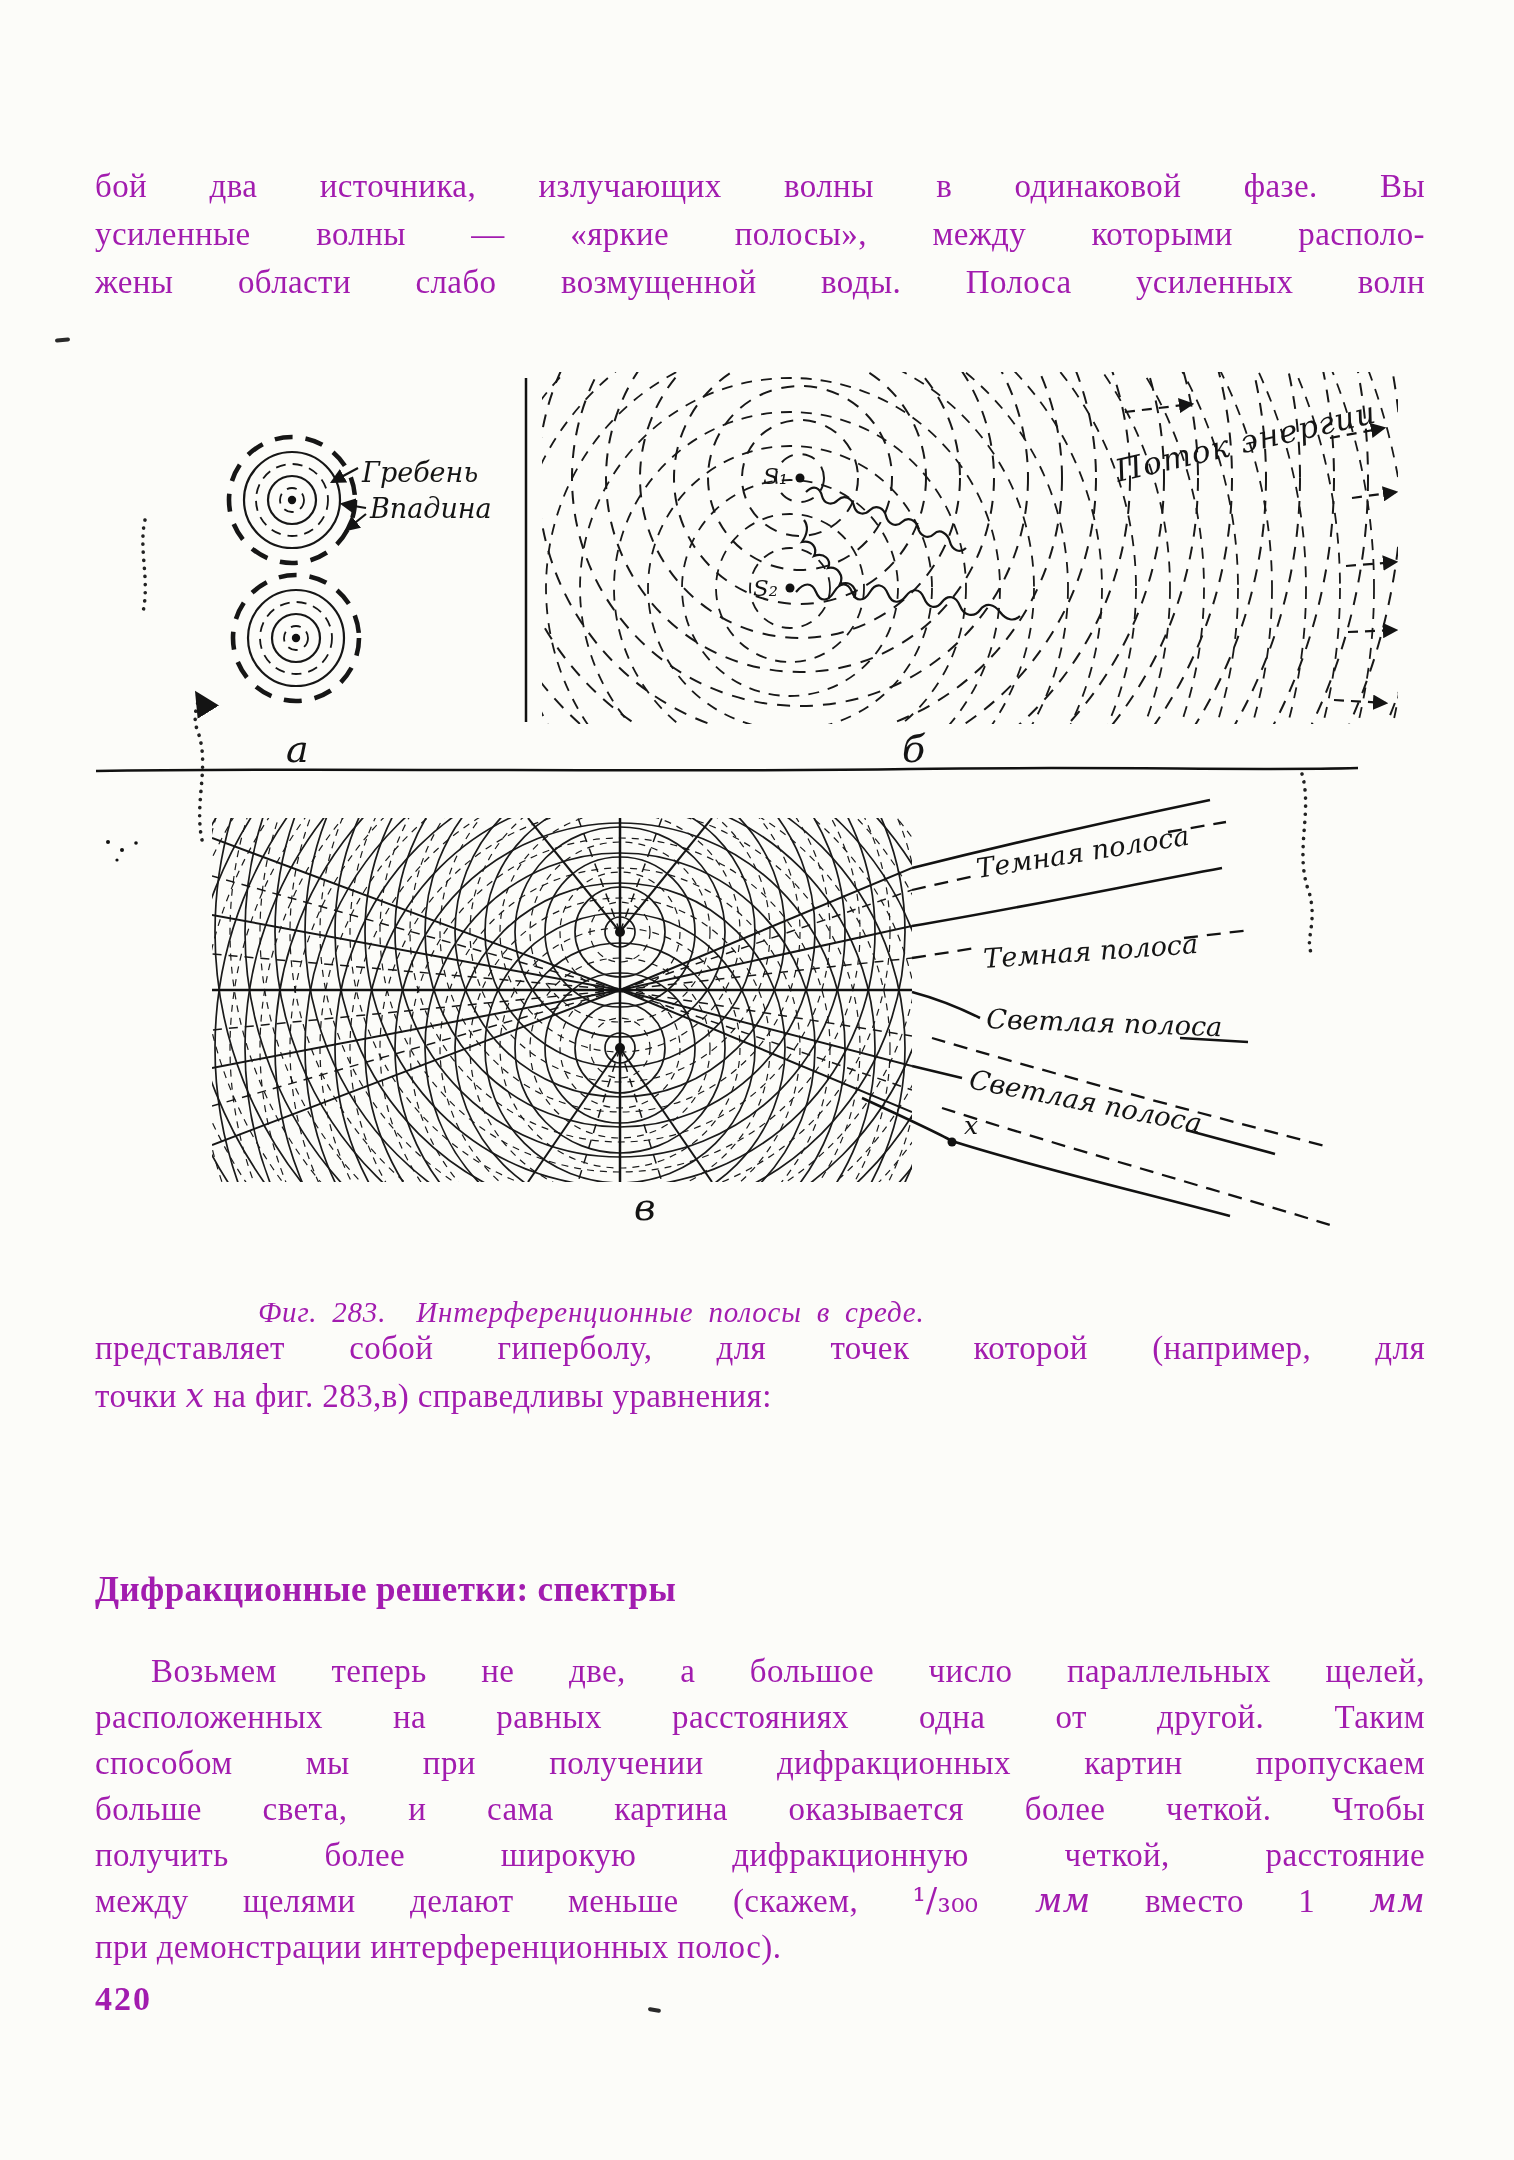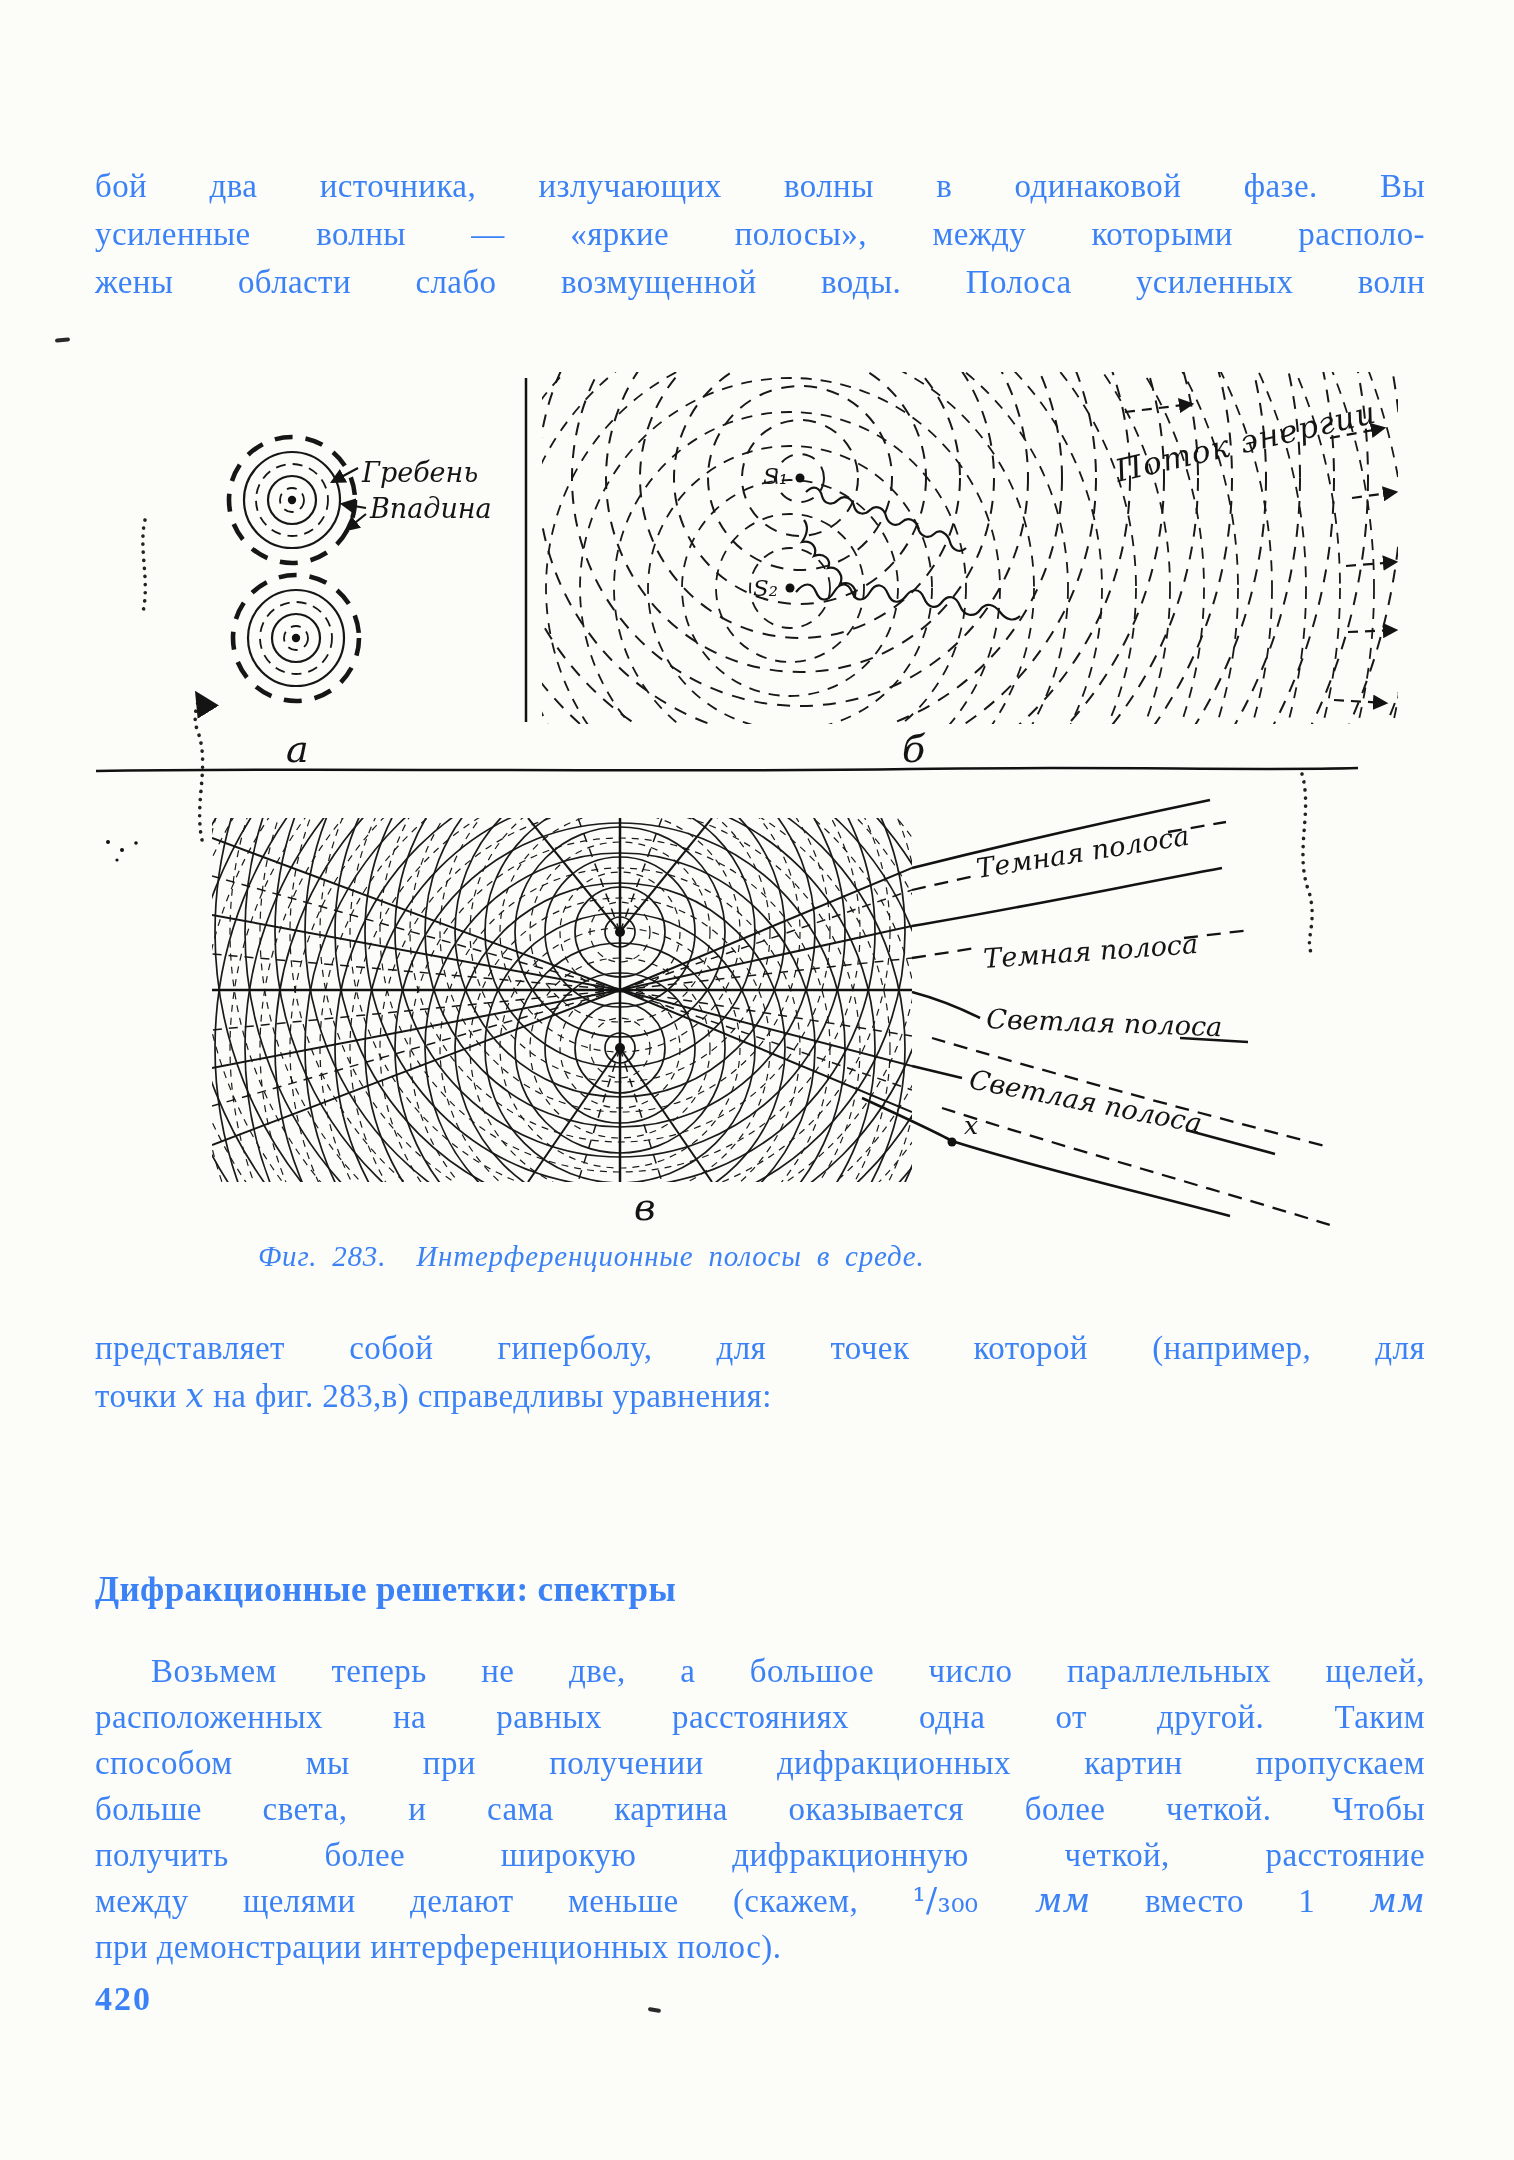--- a/index.html
+++ b/index.html
@@ -1,26 +1,26 @@
 <!DOCTYPE html>
 <html><head>
 <meta charset="utf-8">
 <style>
   html,body{margin:0;padding:0;background:#e8e8e4}
   .page{position:relative;width:1514px;height:2160px;background:#fcfcf9;
-        font-family:"Liberation Serif",serif;color:#3b82f6;overflow:hidden}
+        font-family:"Liberation Serif",serif;color:#a21caf;overflow:hidden}
   .para{position:absolute;left:95px;width:1330px}
   .tline{height:48px;line-height:48px;font-size:33px;letter-spacing:.4px;
          text-align:justify;text-align-last:justify}
   .tline.nj{text-align:right;text-align-last:left}
   .ind{text-indent:56px}
   .bot .tline{height:46px;line-height:46px}
   .itx{font-style:italic;font-family:"DejaVu Serif",serif}
   .dj{font-family:"DejaVu Serif",serif}
-  .caption{position:absolute;left:258px;top:1240px;white-space:nowrap;
+  .caption{position:absolute;left:258px;top:1296px;white-space:nowrap;
            font-style:italic;font-size:29px;letter-spacing:.8px;word-spacing:7px}
   .caption .pref{margin-right:30px}
   .equations{position:absolute;left:95px;top:1420px;width:1330px;font-size:32px}
   .eqrow{height:46px;line-height:46px}
   .eq1{margin-left:238px}
   .eq2{margin-left:434px}
   .eq3{margin-left:498px;letter-spacing:5px;word-spacing:8px;font-size:30px}
   .math{font-family:"DejaVu Serif",serif;font-style:italic;
         letter-spacing:2.5px;word-spacing:9px;margin-right:16px}
   .eqtxt{letter-spacing:.5px}

